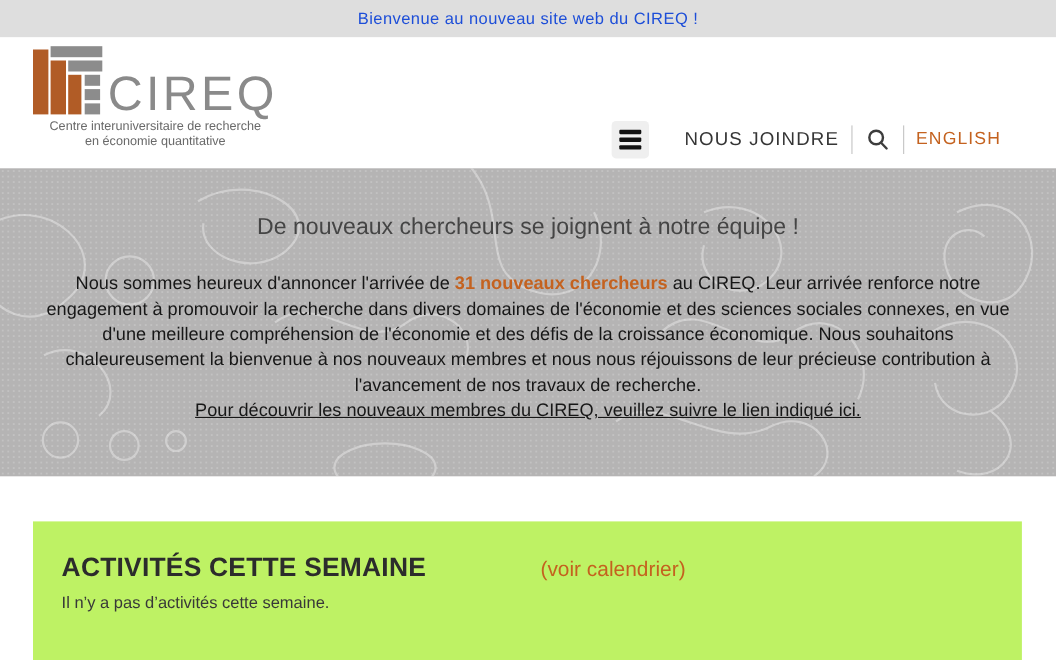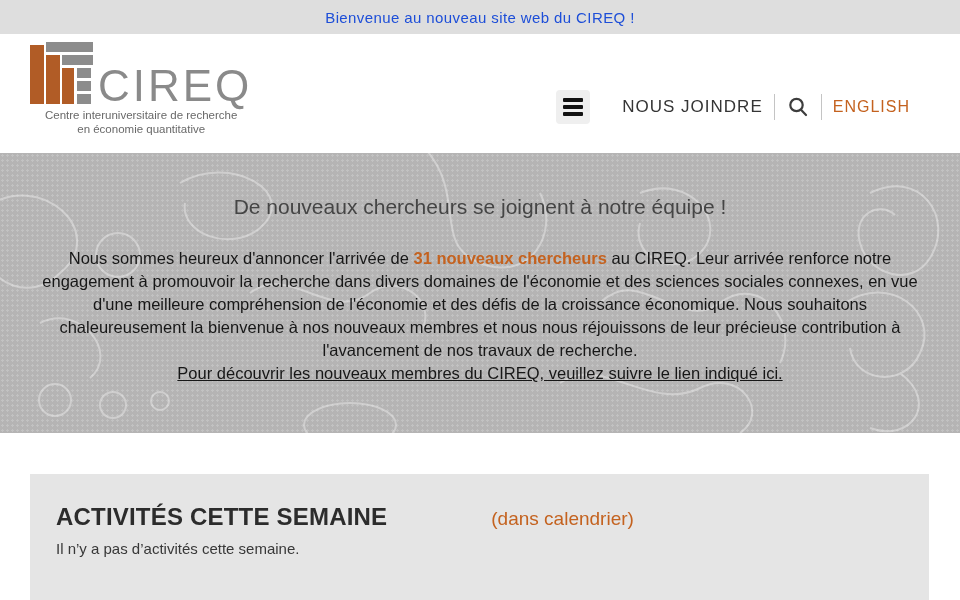--- a/index.html
+++ b/index.html
@@ -22,21 +22,21 @@
   .o2 { left:16px; top:13px; width:14px; height:49px; background:#b15c26; }
   .g2 { left:32px; top:13px; width:31px; height:10px; background:#8c8c8c; }
   .o3 { left:32px; top:26px; width:12px; height:36px; background:#b15c26; }
   .s1 { left:47px; top:26px; width:14px; height:10px; background:#8c8c8c; }
   .s2 { left:47px; top:39px; width:14px; height:10px; background:#8c8c8c; }
   .s3 { left:47px; top:52px; width:14px; height:10px; background:#8c8c8c; }
   .wordmark { font-size:44px; line-height:44px; color:#8a8a8a; letter-spacing:3px;
               font-weight:400; margin-left:4px; margin-bottom:-4px; }
   .tagline { margin-top:4px; font-size:11.5px; line-height:14px; color:#696969; }
 
-  .nav { position:absolute; right:50px; top:56px; height:34px; display:flex; align-items:center; }
+  .nav { position:absolute; right:50px; top:76px; height:34px; display:flex; align-items:center; }
   .menu-btn { width:34px; height:34px; background:#efefef; border-radius:4px;
               display:flex; flex-direction:column; align-items:center; justify-content:center;
               margin-right:32px; cursor:pointer; }
   .menu-btn span { display:block; width:20px; height:3.2px; background:#121212;
                    border-radius:1px; margin:1.9px 0; }
   .nav-link { font-size:17px; color:#353535; letter-spacing:1px; cursor:pointer; }
   .nav-divider { width:1px; height:26px; background:#c4c4c4; margin:0 11px; }
   .search-btn { width:24px; height:24px; display:flex; align-items:center; justify-content:center; cursor:pointer; }
   .lang-link { font-size:16px; color:#c4621f; letter-spacing:1px; cursor:pointer; }
 
@@ -49,21 +49,21 @@
   .hero-title { text-align:center; padding-top:40px; font-size:21px; line-height:28px;
                 font-weight:normal; color:#454545; }
   .hero-para { width:890px; margin:26px auto 0; text-align:center; font-size:16.5px;
                line-height:23px; color:#171717; }
   .hero-highlight { color:#c4621f; font-weight:bold; }
   .hero-link { display:block; text-align:center; font-size:16.5px; line-height:23px;
                color:#171717; text-decoration:underline; cursor:pointer; }
 
   
   .gap { height:41px; background:#fff; }
-  .card { margin-left:30px; width:899px; height:126px; background:#e5e5e5; padding:29px 0 0 26px; }
+  .card { margin-left:30px; width:899px; height:126px; background:#bef264; padding:29px 0 0 26px; }
   .card-title-row { display:flex; align-items:baseline; }
   .card-title { font-size:24px; font-weight:bold; color:#2c2c2c; letter-spacing:.2px; }
   .card-cal-link { font-size:19px; color:#c4621f; margin-left:104px; cursor:pointer; }
   .card-empty { margin-top:9px; font-size:15px; color:#383838; }
 </style>
 </head>
 <body>
 
 <div class="banner">
   <div class="banner-text">Bienvenue au nouveau site web du CIREQ !</div>
@@ -136,16 +136,16 @@
       <a class="hero-link">Pour découvrir les nouveaux membres du CIREQ, veuillez suivre le lien indiqué ici.</a>
     </div>
   </div>
 </div>
 
 <div class="gap"></div>
 
 <div class="card">
   <div class="card-title-row">
     <div class="card-title">ACTIVITÉS CETTE SEMAINE</div>
-    <div class="card-cal-link">(dans calendrier)</div>
+    <div class="card-cal-link">(voir calendrier)</div>
   </div>
   <div class="card-empty">Il n’y a pas d’activités cette semaine.</div>
 </div>
 
 </body></html>

